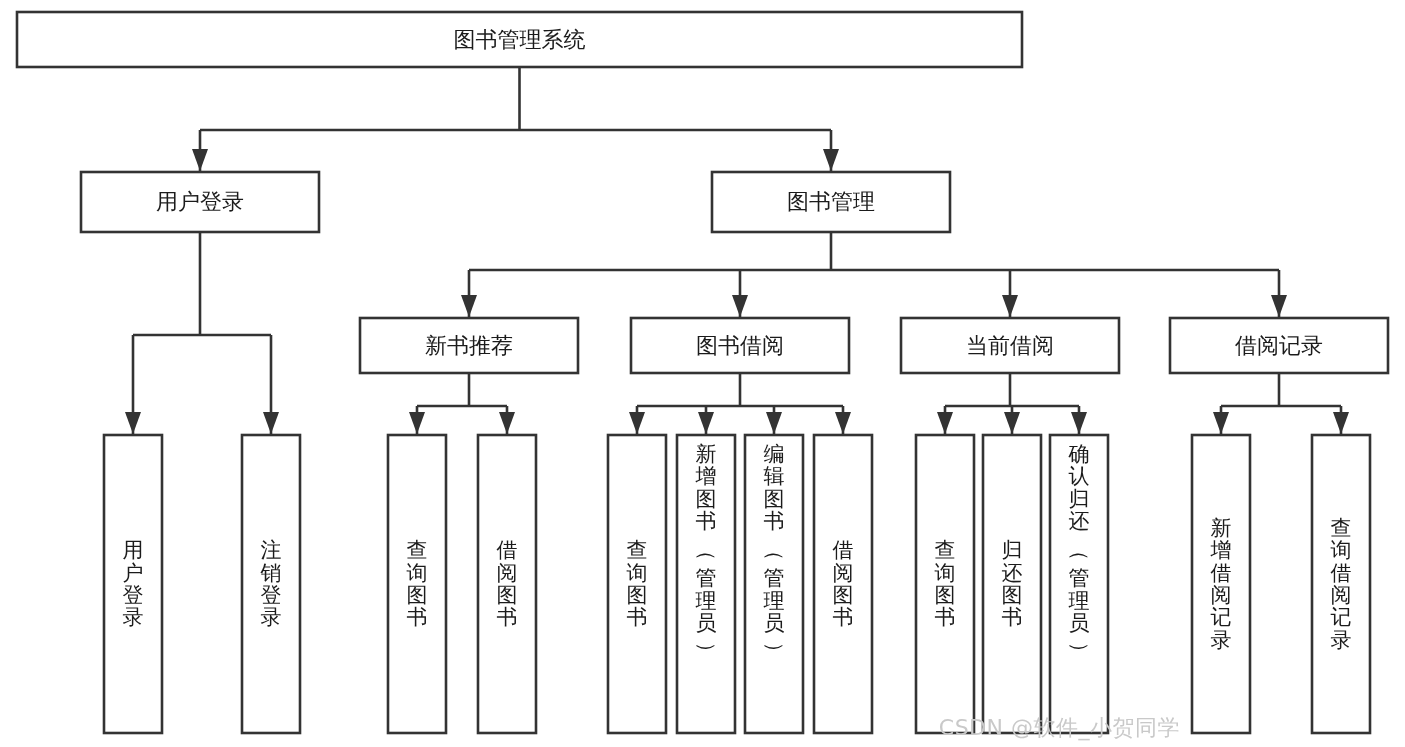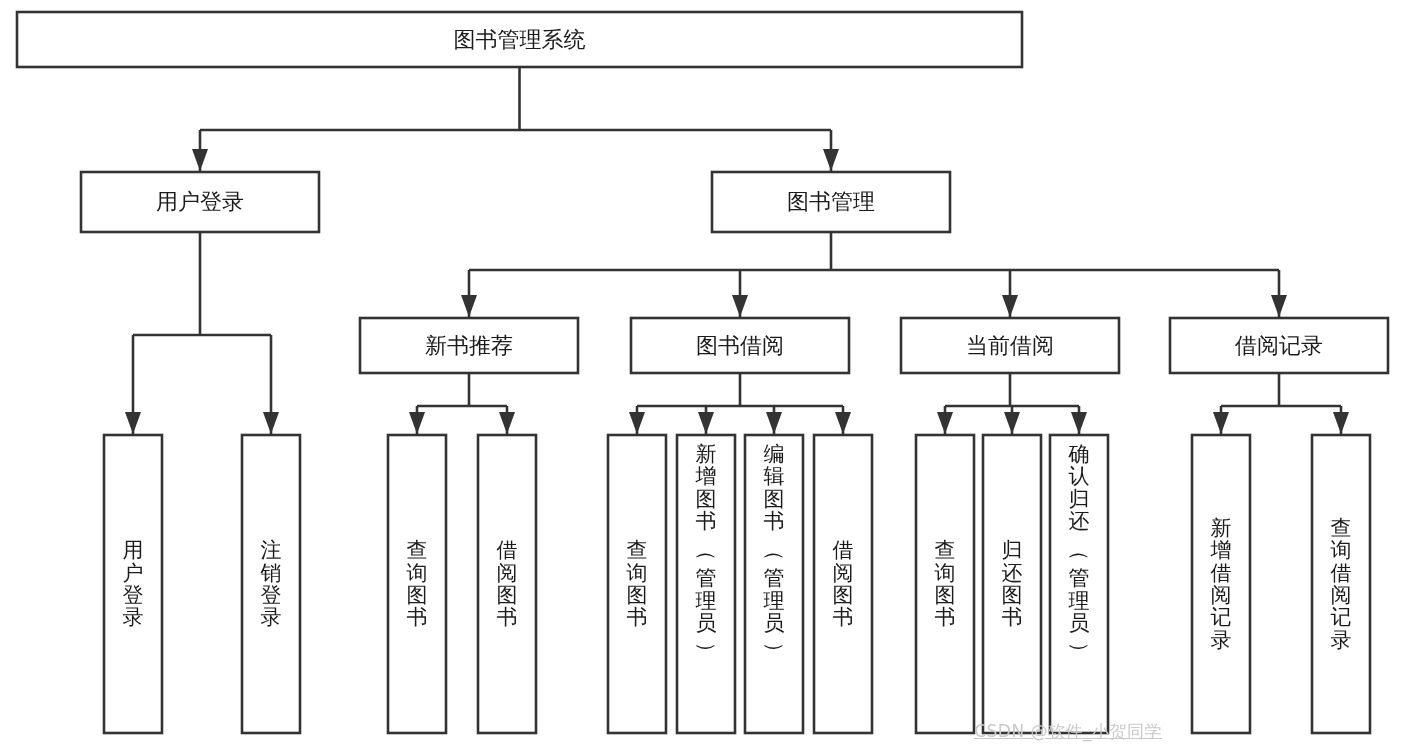--- a/index.html
+++ b/index.html
@@ -44,28 +44,27 @@
   }
   .node-label-h {
     fill: #1b1b1b;
     font-family: "DejaVu Sans", "Liberation Sans", sans-serif;
     font-size: 22px;
     text-anchor: middle;
     dominant-baseline: middle;
   }
   .watermark {
     position: absolute;
-    right: 22px;
+    right: 4px;
     bottom: 4px;
     color: #c9c9c9;
-    font-size: 17px;
+    font-size: 22px;
     font-family: "DejaVu Sans", "Liberation Sans", sans-serif;
     white-space: nowrap;
     letter-spacing: 0.5px;
-    text-decoration: underline;
   }
   .vlabel {
     position: absolute;
     display: flex;
     flex-direction: column;
     align-items: center;
     justify-content: center;
     color: #1b1b1b;
     font-family: "DejaVu Sans", "Liberation Sans", sans-serif;
     font-size: 21px;

